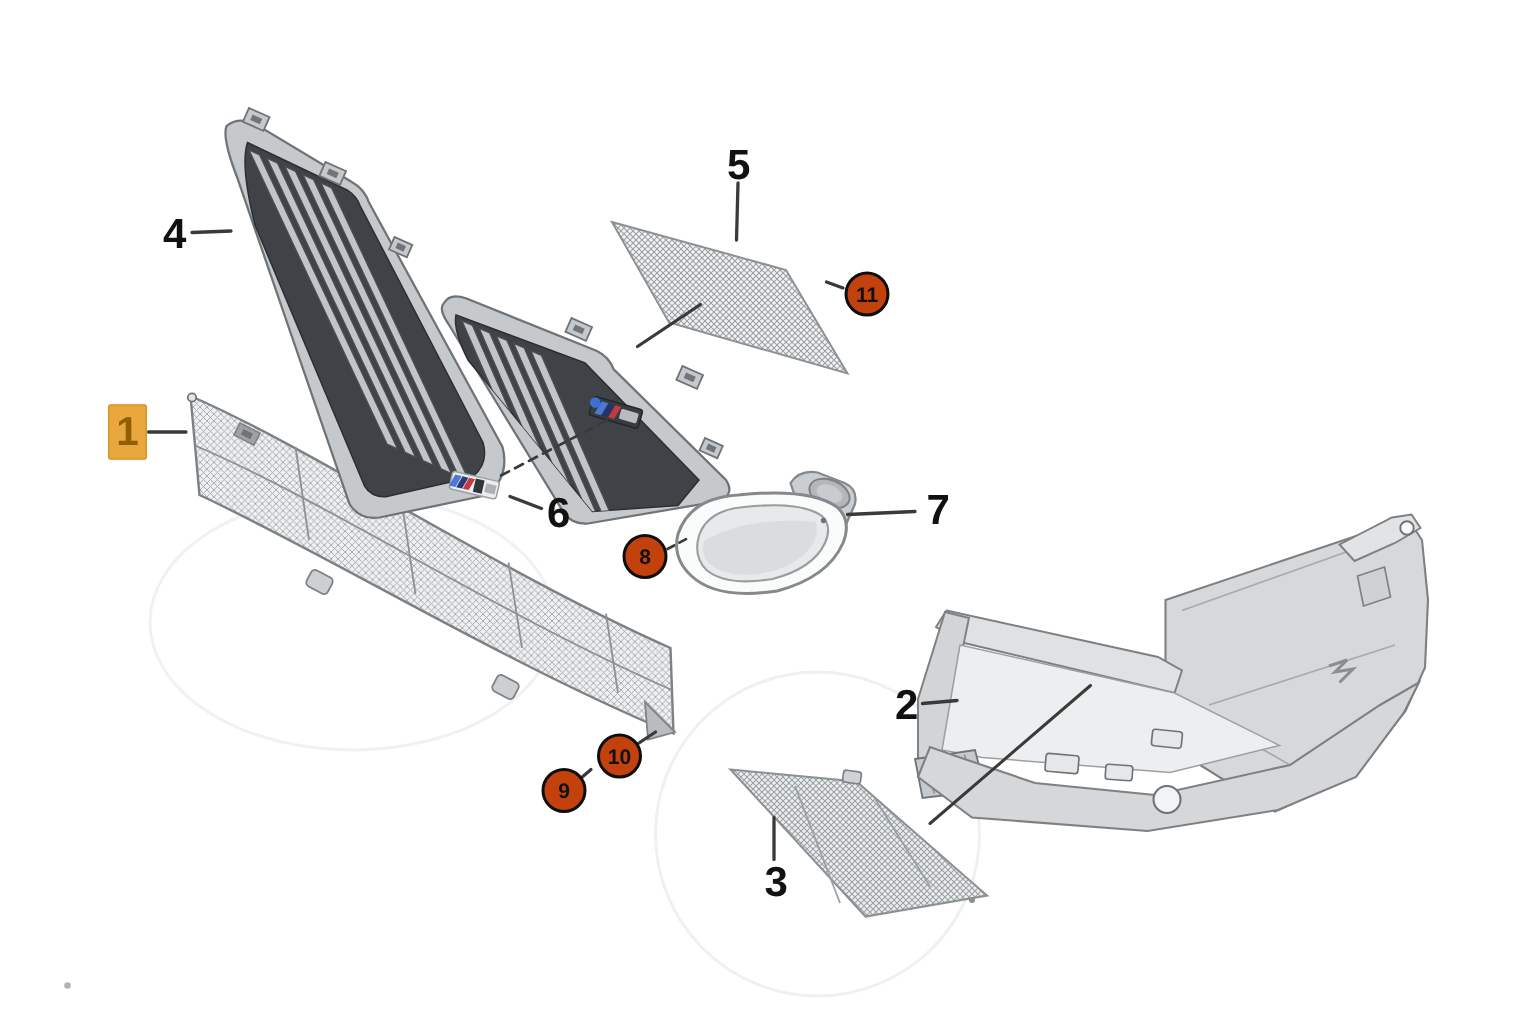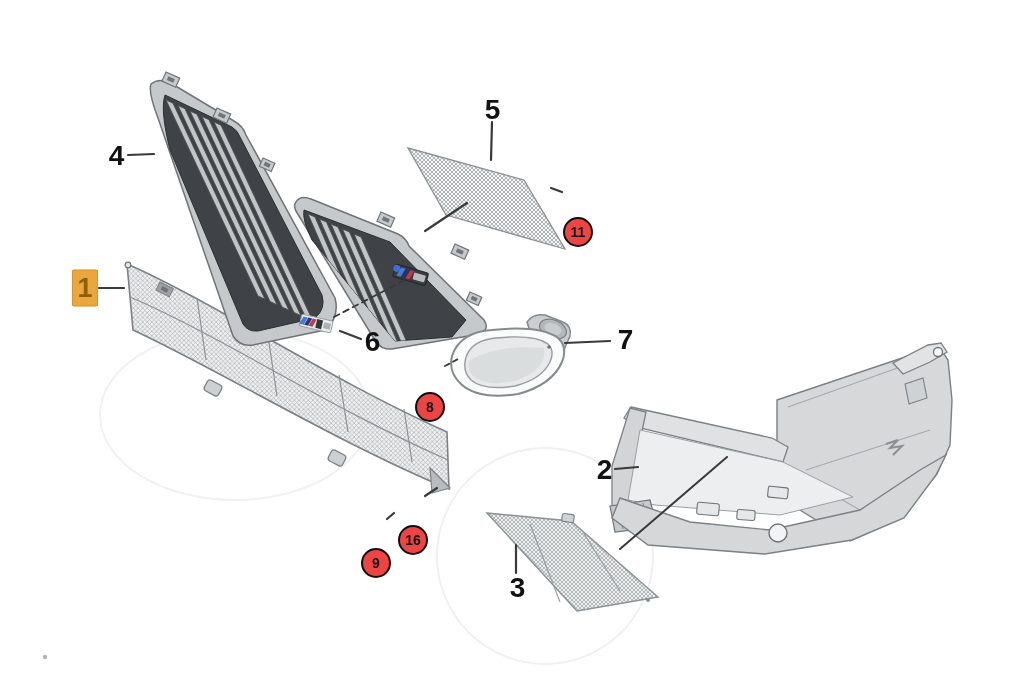--- a/index.html
+++ b/index.html
@@ -8,21 +8,21 @@
     font-family:"Liberation Sans",sans-serif;overflow:hidden;margin:0 auto;
   }
   .art{position:absolute;left:0;top:0;width:1024px;height:683px;}
   .callout{
     position:absolute;transform:translate(-50%,-50%);
     color:#111;font-weight:bold;user-select:none;text-align:center;
   }
   .callout.plain{font-size:28px;letter-spacing:-1px;}
   .callout.circled{
     width:26px;height:26px;border:2.5px solid #0e0e0e;border-radius:50%;
-    background:#ef4444;font-size:14px;display:flex;align-items:center;justify-content:center;margin-top:36px;
+    background:#c2410c;font-size:14px;display:flex;align-items:center;justify-content:center;
   }
   .callout.highlighted{
     width:26px;height:37px;background:#EAA73E;color:#8F5F00;font-size:27px;
     display:flex;align-items:center;justify-content:center;border-radius:2px;
     box-shadow:inset 0 0 0 1px #D6952F;
   }
 </style>
 </head>
 <body>
 
@@ -200,15 +200,15 @@
 
   <div class="callout highlighted" style="left:85px;top:288px;">1</div>
   <div class="callout plain" style="left:604px;top:470px;">2</div>
   <div class="callout plain" style="left:517px;top:588px;">3</div>
   <div class="callout plain" style="left:116px;top:156px;">4</div>
   <div class="callout plain" style="left:492px;top:110px;">5</div>
   <div class="callout plain" style="left:372px;top:342px;">6</div>
   <div class="callout plain" style="left:625px;top:340px;">7</div>
   <div class="callout circled" style="left:430px;top:371px;">8</div>
   <div class="callout circled" style="left:376px;top:527px;">9</div>
-  <div class="callout circled" style="left:413px;top:504px;">16</div>
+  <div class="callout circled" style="left:413px;top:504px;">10</div>
   <div class="callout circled" style="left:578px;top:196px;">11</div>
 </div>
 
 </body></html>

